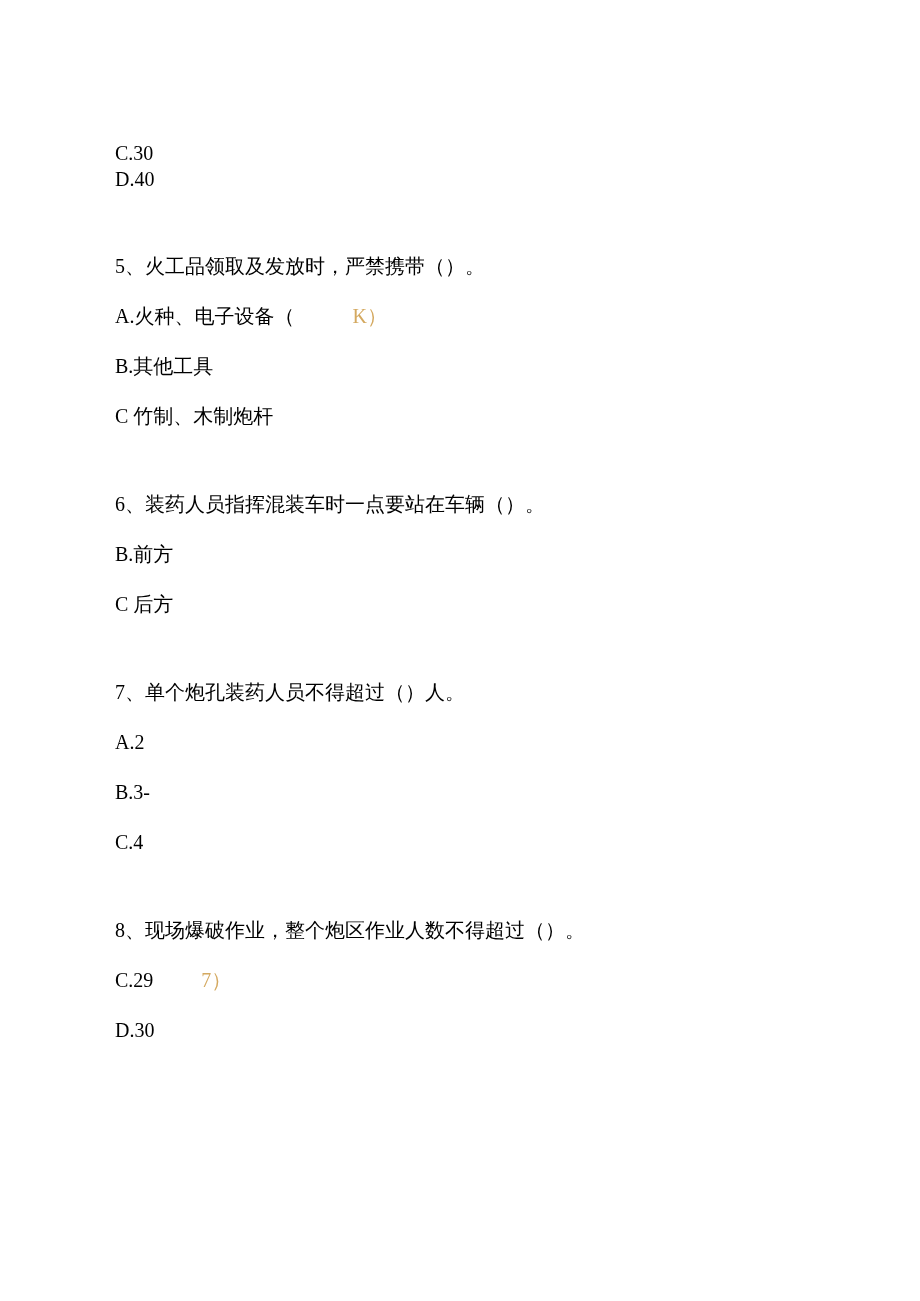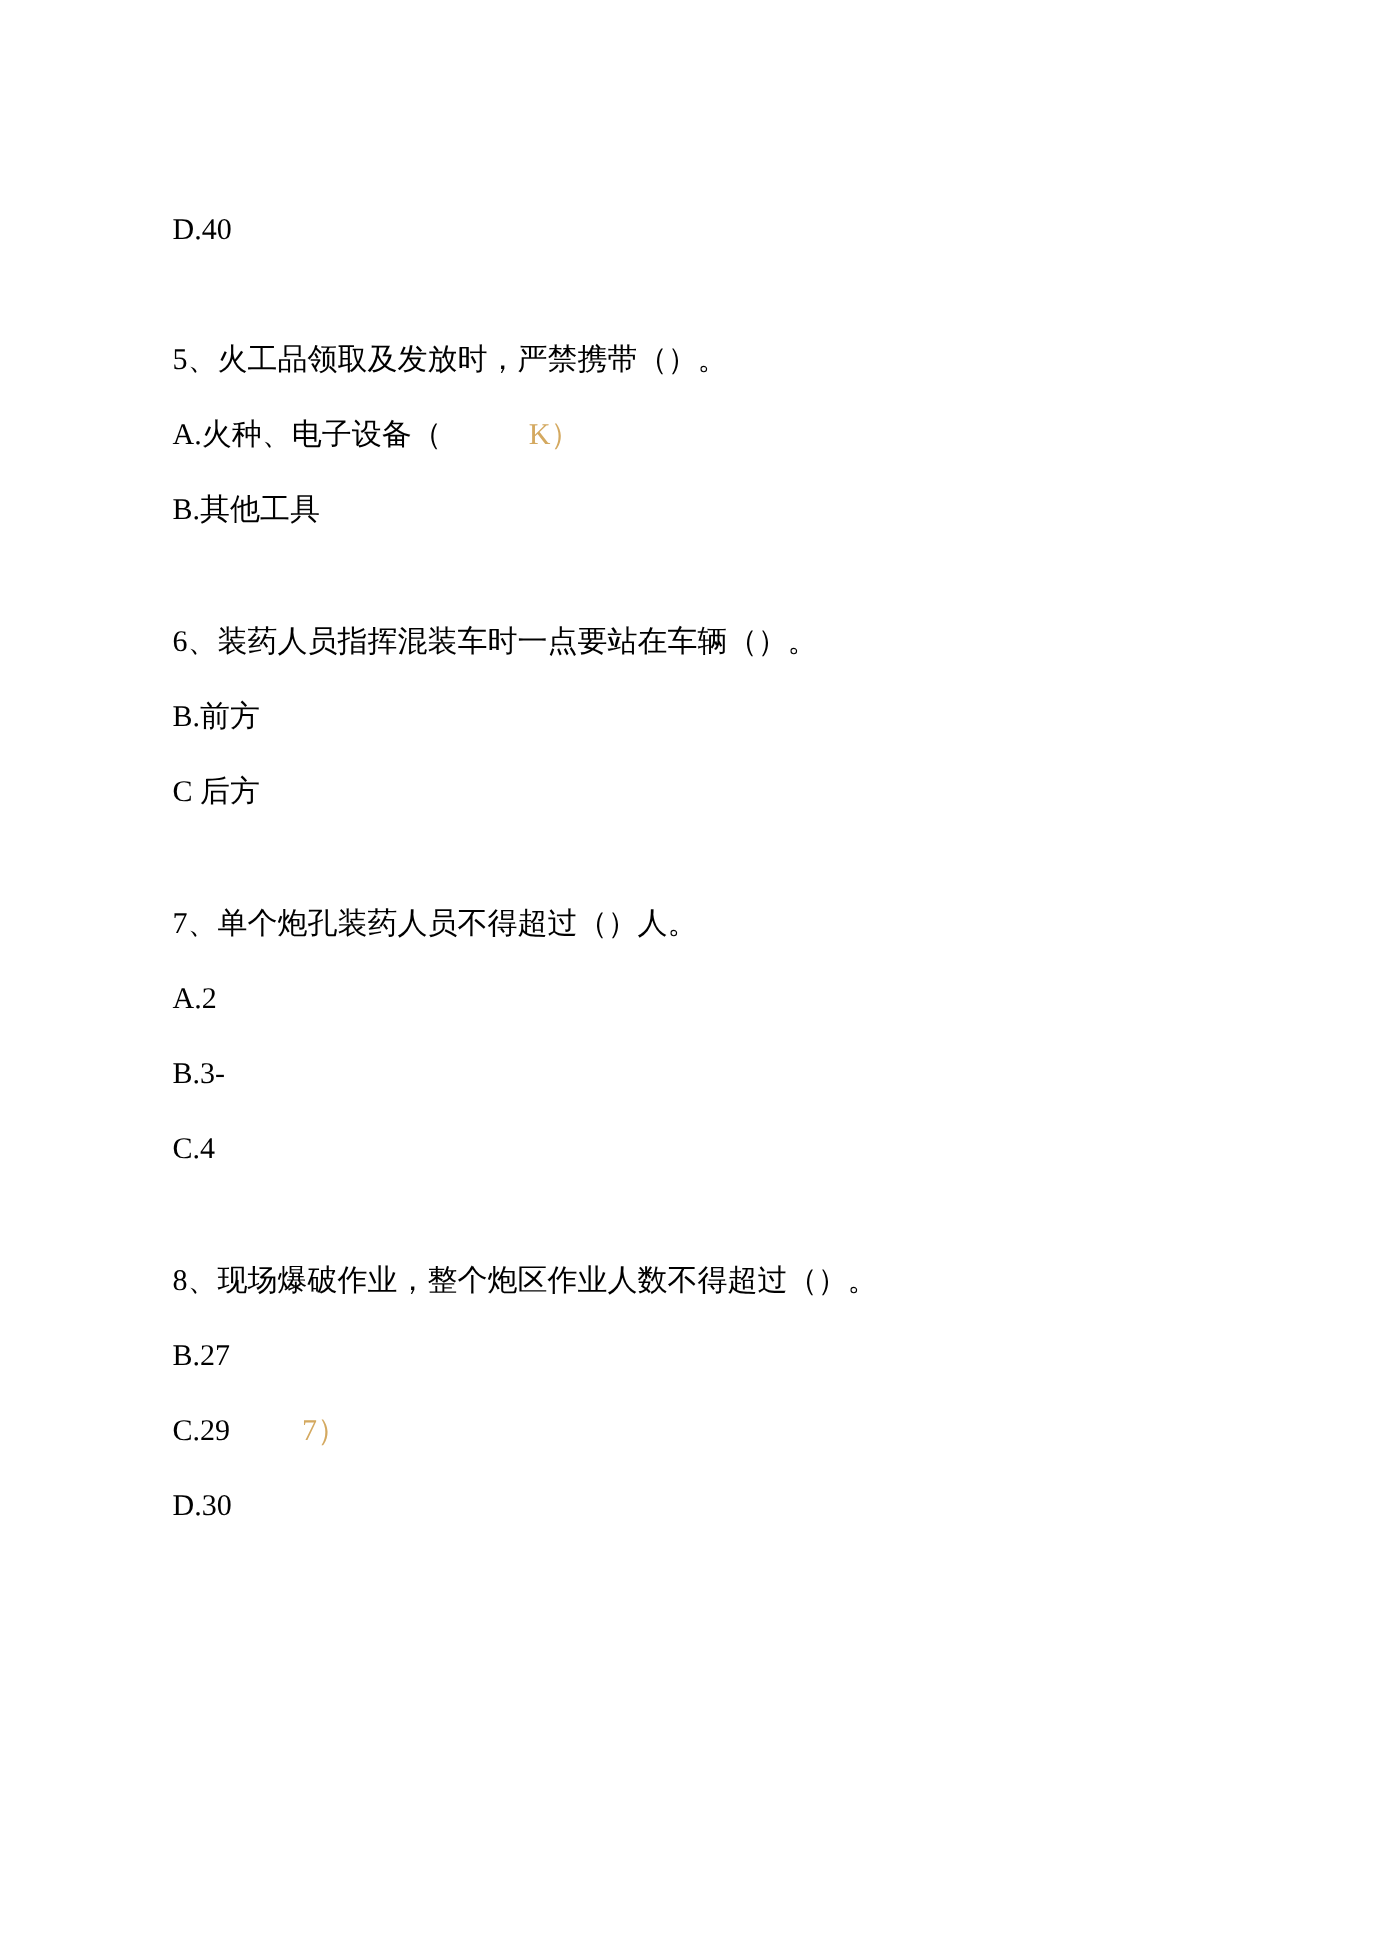--- a/index.html
+++ b/index.html
@@ -43,44 +43,45 @@
       margin-left: 58px;
     }
     .inline-annotation2 {
       margin-left: 48px;
     }
   </style>
 </head>
 <body>
 
 <div class="prev-options">
+  <div>C.30</div>
   <div>D.40</div>
 </div>
 
 <div class="question-block">
   <div class="question-text">5、火工品领取及发放时，严禁携带（）。</div>
   <div class="option">
     <span>A.火种、电子设备（</span><span class="annotation inline-annotation">K）</span>
   </div>
   <div class="option">B.其他工具</div>
+  <div class="option">C 竹制、木制炮杆</div>
 </div>
 
 <div class="question-block">
   <div class="question-text">6、装药人员指挥混装车时一点要站在车辆（）。</div>
   <div class="option">B.前方</div>
   <div class="option">C 后方</div>
 </div>
 
 <div class="question-block">
   <div class="question-text">7、单个炮孔装药人员不得超过（）人。</div>
   <div class="option">A.2</div>
   <div class="option">B.3-</div>
   <div class="option">C.4</div>
 </div>
 
 <div class="question-block">
   <div class="question-text">8、现场爆破作业，整个炮区作业人数不得超过（）。</div>
-  <div class="option">B.27</div>
   <div class="option">
     <span>C.29</span><span class="annotation inline-annotation2">7）</span>
   </div>
   <div class="option">D.30</div>
 </div>
 
 </body></html>

